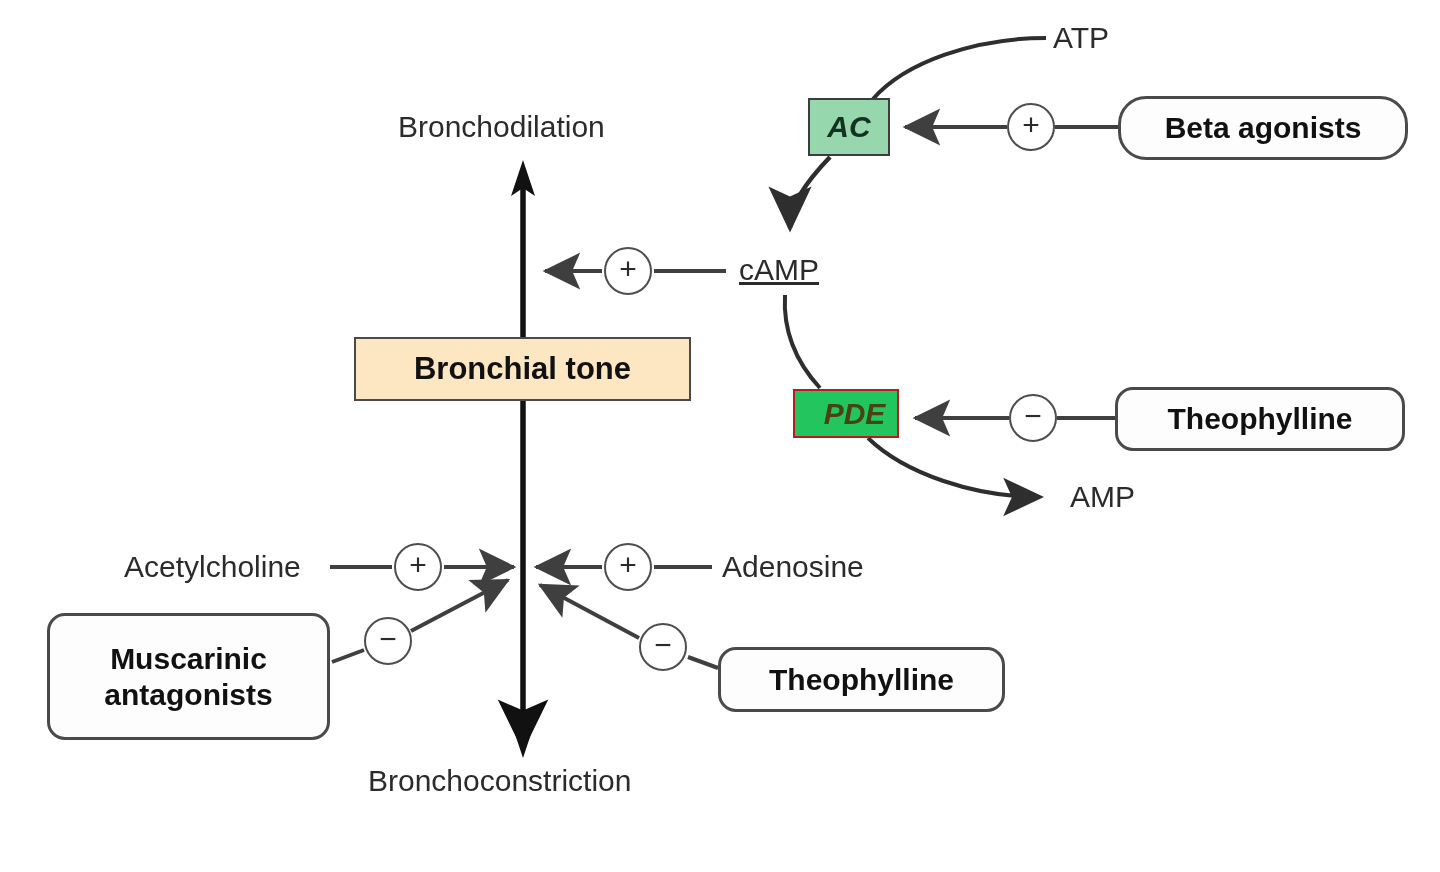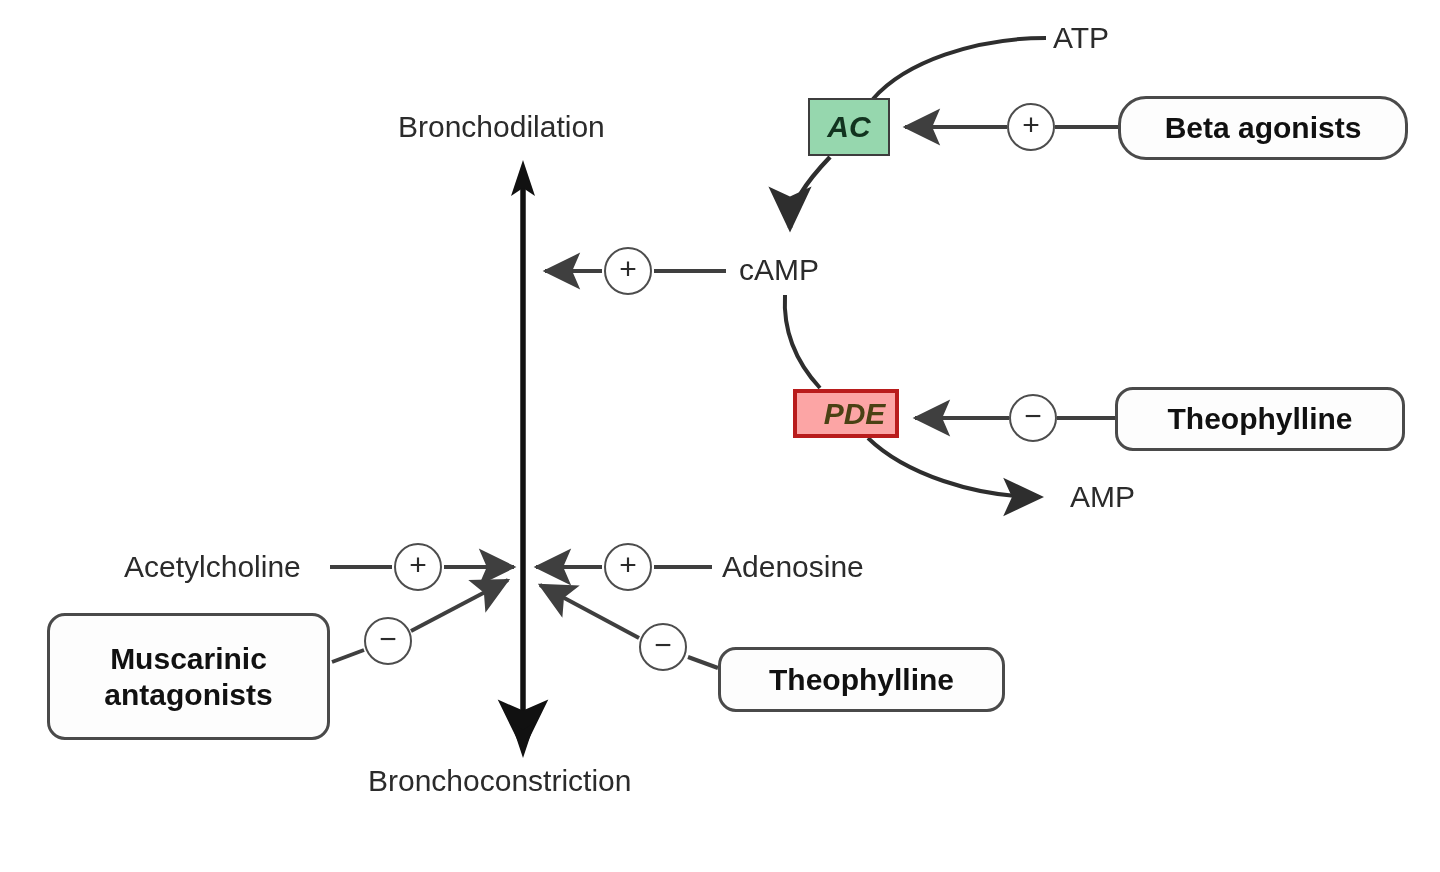--- a/index.html
+++ b/index.html
@@ -44,21 +44,21 @@
     display:flex;
     align-items:center;
     justify-content:center;
     font-style:italic;
     font-weight:bold;
     font-size:30px;
     line-height:1;
     font-family:"Liberation Sans", sans-serif;
   }
   #enzyme-ac{ background:#96d7ae; border:2px solid #3d3d3d; color:#12331f;}
-  #enzyme-pde{ background:#fca5a5; border:4px solid #b91c1c; color:#4a4114;padding-left:17px;}
+  #enzyme-pde{ background:#22c55e; border:2px solid #b91c1c; color:#4a4114;padding-left:17px;}
 
   #tone-box{
     position:absolute;
     box-sizing:border-box;
     background:#fce7c2;
     border:2px solid #4a4a4a;
     display:flex;align-items:center;justify-content:center;
     font-weight:bold;font-size:31px;color:#111;
     font-family:"Liberation Sans", sans-serif;
     z-index:3;
@@ -155,23 +155,24 @@
 
     <g>
       <line x1="718" y1="668" x2="688" y2="657" stroke="#3f3f3f" stroke-width="4"></line>
       <line x1="639" y1="638" x2="540" y2="585" stroke="#3f3f3f" stroke-width="4" marker-end="url(#ah-gray)"></line>
     </g>
   </svg>
 
   <div class="lbl" id="lbl-bronchodilation" style="left:398px;top:112px;text-align:right;">Bronchodilation</div>
   <div class="lbl" id="lbl-bronchoconstriction" style="left:368px;top:766px;">Bronchoconstriction</div>
 
+  <div id="tone-box" style="left:354px;top:337px;width:337px;height:64px;">Bronchial tone</div>
 
   <div class="lbl" id="lbl-atp" style="left:1053px;top:23px;">ATP</div>
-  <div class="lbl" id="lbl-camp" style="left:739px;top:255px;">cAMP</div>
+  <div class="lbl" id="lbl-camp" style="left:739px;top:255px;text-decoration:underline;">cAMP</div>
   <div class="lbl" id="lbl-amp" style="left:1070px;top:482px;">AMP</div>
 
   <div class="sqbox" id="enzyme-ac" style="left:808px;top:98px;width:82px;height:58px;text-align:center;">AC</div>
   <div class="sqbox" id="enzyme-pde" style="left:793px;top:389px;width:106px;height:49px;">PDE</div>
 
   <div class="rbox" id="box-beta-agonists" style="left:1118px;top:96px;width:290px;height:64px;border-radius:28px;">Beta agonists</div>
 
   <div class="rbox" id="box-theophylline-pde" style="left:1115px;top:387px;width:290px;height:64px;">Theophylline</div>
 
   <div class="rbox" id="box-muscarinic" style="left:47px;top:613px;width:283px;height:127px;flex-direction:column;">

